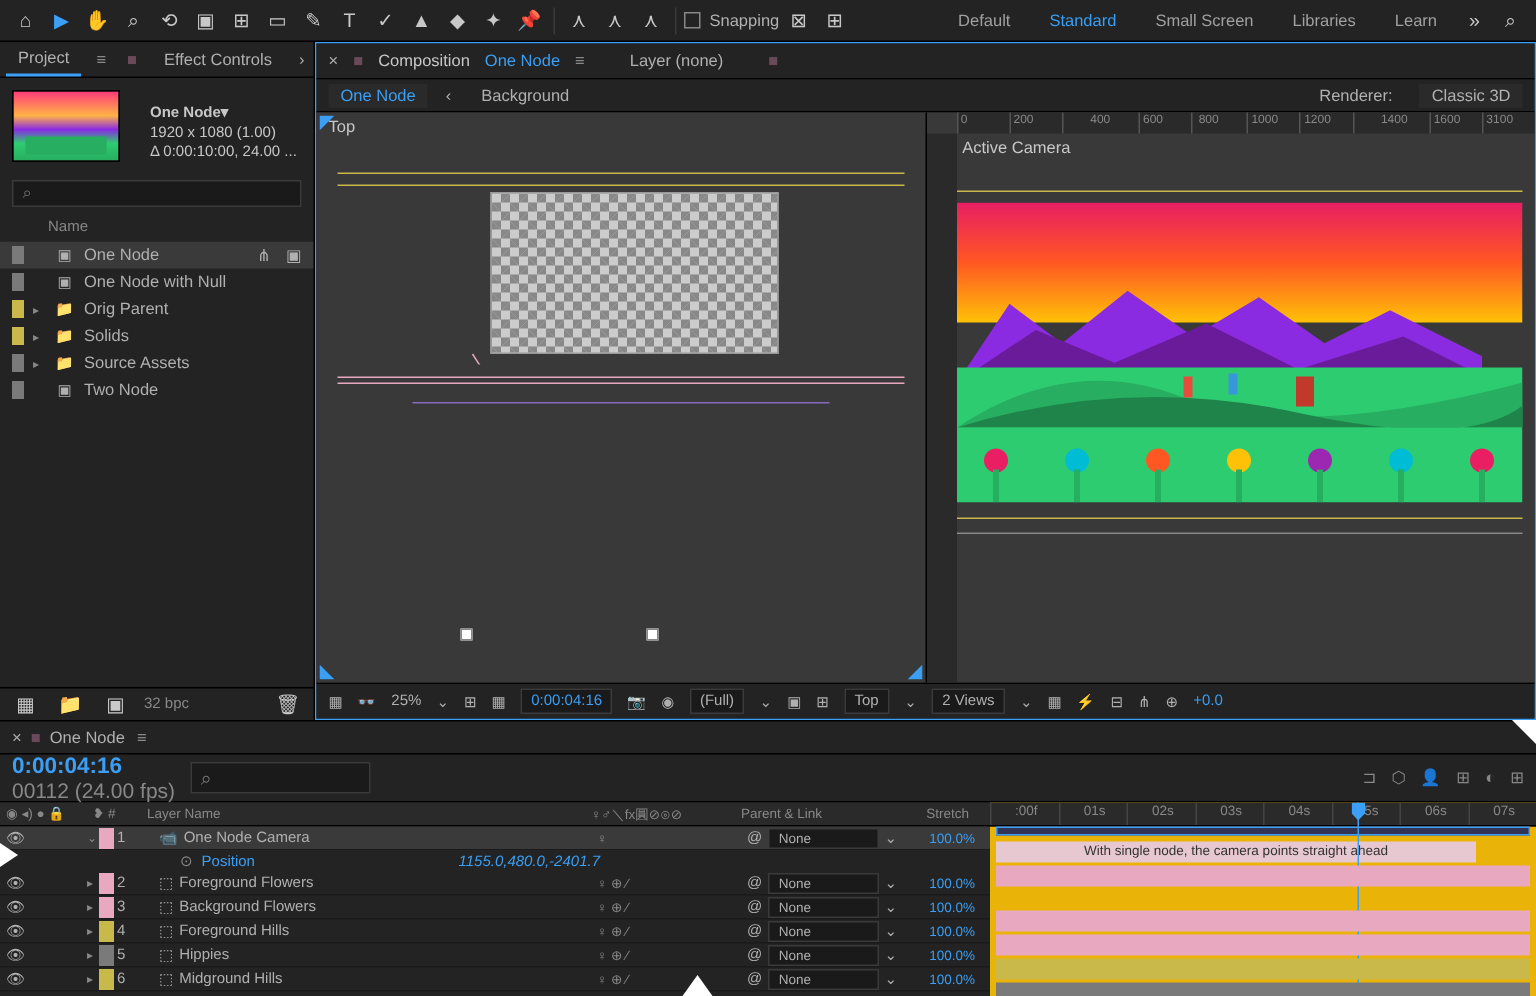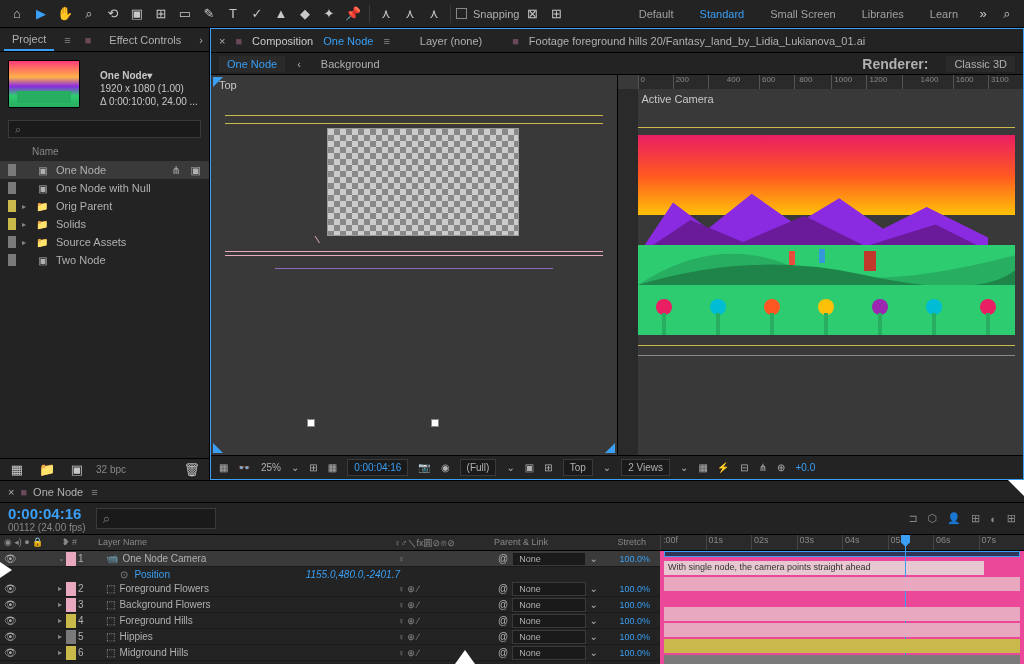--- a/index.html
+++ b/index.html
@@ -39,21 +39,21 @@
   .proj-footer { height: 22px; border-top: 1px solid #000; display: flex; align-items: center; padding: 0 6px; gap: 8px; font-size: 10px; color: #888; }
   
   
   .comp-panel { flex: 1; background: #1a1a1a; border: 1px solid #3a9ff5; display: flex; flex-direction: column; }
   .comp-header { height: 24px; background: #232323; display: flex; align-items: center; padding: 0 8px; gap: 10px; border-bottom: 1px solid #000; }
   .comp-title { color: #c8c8c8; }
   .comp-title-active { color: #3a9ff5; }
   .comp-crumbs { height: 22px; background: #232323; display: flex; align-items: center; padding: 0 8px; gap: 12px; border-bottom: 1px solid #000; }
   .comp-crumb { padding: 2px 8px; cursor: pointer; }
   .comp-crumb.active { color: #3a9ff5; background: #2a2a2a; }
-  .renderer-label { margin-left: auto; font-size: 14px; font-weight: bold; }
+  .renderer-label { margin-left: auto; font-size: 11px; }
   .renderer-val { background: #2a2a2a; padding: 2px 8px; margin-left: 6px; }
   
   .comp-views { flex: 1; display: flex; background: #2a2a2a; }
   .view-left { flex: 1; position: relative; background: #393939; border-right: 1px solid #000; }
   .view-label { position: absolute; top: 4px; left: 8px; color: #c8c8c8; font-size: 11px; z-index: 5; }
   .view-right { flex: 1; position: relative; background: #393939; }
   .ruler-top { position: absolute; top: 0; left: 20px; right: 0; height: 14px; background: #2a2a2a; font-size: 8px; color: #888; display: flex; }
   .ruler-left { position: absolute; top: 14px; left: 0; bottom: 0; width: 20px; background: #2a2a2a; font-size: 8px; color: #888; }
   
   .top-view-content { position: absolute; inset: 18px 4px 4px 4px; }
@@ -73,42 +73,42 @@
   
   .comp-footer { height: 24px; background: #232323; display: flex; align-items: center; padding: 0 8px; gap: 10px; border-top: 1px solid #000; font-size: 10px; }
   .footer-field { background: #1a1a1a; padding: 2px 6px; border: 1px solid #3a3a3a; }
   .footer-blue { color: #3a9ff5; }
   
   
   .timeline-panel { position: absolute; bottom: 0; left: 0; right: 0; height: 184px; background: #232323; border-top: 1px solid #000; }
   .tl-tabs { height: 22px; display: flex; align-items: center; padding: 0 8px; border-bottom: 1px solid #000; }
   .tl-time-row { height: 32px; display: flex; align-items: center; padding: 0 8px; gap: 10px; border-bottom: 1px solid #000; }
   .tl-timecode { color: #3a9ff5; font-size: 15px; font-weight: bold; }
-  .tl-fps { font-size: 10px; color: #888; }
+  .tl-fps { font-size: 14px; color: #888; }
   .tl-search { width: 120px; background: #1a1a1a; border: 1px solid #3a3a3a; padding: 2px 6px; }
   .tl-tools { display: flex; gap: 10px; align-items: center; color: #888; }
   
   .tl-body { display: flex; height: 130px; }
   .tl-layers { width: 660px; }
   .tl-columns-header { height: 16px; display: flex; font-size: 9px; color: #888; background: #2a2a2a; border-bottom: 1px solid #000; }
   .tl-col { padding: 2px 4px; }
   .tl-layer-row { height: 16px; display: flex; align-items: center; font-size: 10px; border-bottom: 1px solid #1a1a1a; }
   .tl-layer-row.selected { background: #3a3a3a; }
   .tl-vis { width: 58px; display: flex; gap: 2px; padding-left: 4px; }
   .tl-idx { width: 36px; display: flex; align-items: center; gap: 2px; }
   .tl-row-color { width: 10px; height: 14px; }
   .tl-name { width: 296px; display: flex; align-items: center; gap: 4px; padding-left: 4px; }
   .tl-switches { width: 100px; display: flex; gap: 2px; font-size: 9px; color: #888; }
   .tl-parent { width: 100px; display: flex; align-items: center; gap: 4px; }
   .tl-parent-val { background: #1a1a1a; padding: 1px 6px; flex: 1; border: 1px solid #3a3a3a; font-size: 9px; }
   .tl-stretch { width: 60px; text-align: right; padding-right: 8px; color: #3a9ff5; font-size: 9px; }
   .tl-prop-row { height: 14px; display: flex; align-items: center; font-size: 10px; padding-left: 120px; color: #3a9ff5; }
   .tl-prop-val { margin-left: auto; margin-right: 260px; font-style: italic; }
   
-  .tl-tracks { flex: 1; background: #ec4899; position: relative; }
+  .tl-tracks { flex: 1; background: #eab308; position: relative; text-align: center; }
   .tl-ruler { height: 16px; background: #2a2a2a; display: flex; font-size: 9px; color: #888; border-bottom: 1px solid #000; position: relative; }
   .tl-tick { flex: 1; border-left: 1px solid #444; padding-left: 2px; }
   .playhead { position: absolute; top: 0; bottom: 0; width: 1px; background: #3a9ff5; left: 245px; }
   .playhead::before { content: ''; position: absolute; top: 0; left: -4px; width: 9px; height: 12px; background: #3a9ff5; clip-path: polygon(0 0, 100% 0, 100% 60%, 50% 100%, 0 60%); }
   .work-bar { position: absolute; top: 16px; left: 4px; right: 4px; height: 6px; background: #335; border: 1px solid #3a9ff5; }
   .marker-bar { position: absolute; top: 26px; left: 4px; right: 40px; height: 14px; background: #e8c8d0; color: #333; font-size: 9px; padding: 1px 4px; overflow: hidden; white-space: nowrap; }
   .track-bar { position: absolute; left: 4px; right: 4px; height: 14px; }
   .hamburger { color: #888; cursor: pointer; }
   
   .corner-tri { position: absolute; width: 0; height: 0; border-style: solid; }
@@ -230,21 +230,20 @@
 
   <div class="comp-panel">
     <div class="comp-header">
       <span>×</span>
       <span style="color:#6a4a5a">■</span>
       <span class="comp-title">Composition</span>
       <span class="comp-title-active">One Node</span>
       <span class="hamburger">≡</span>
       <span style="margin-left:20px">Layer (none)</span>
       <span style="color:#6a4a5a;margin-left:20px">■</span>
-      <span>Footage foreground hills 20/Fantasy_land_by_Lidia_Lukianova_01.ai</span>
     </div>
     <div class="comp-crumbs">
       <span class="comp-crumb active">One Node</span>
       <span>‹</span>
       <span class="comp-crumb">Background</span>
       <span class="renderer-label">Renderer:</span>
       <span class="renderer-val">Classic 3D</span>
     </div>
 
     <div class="comp-views">

